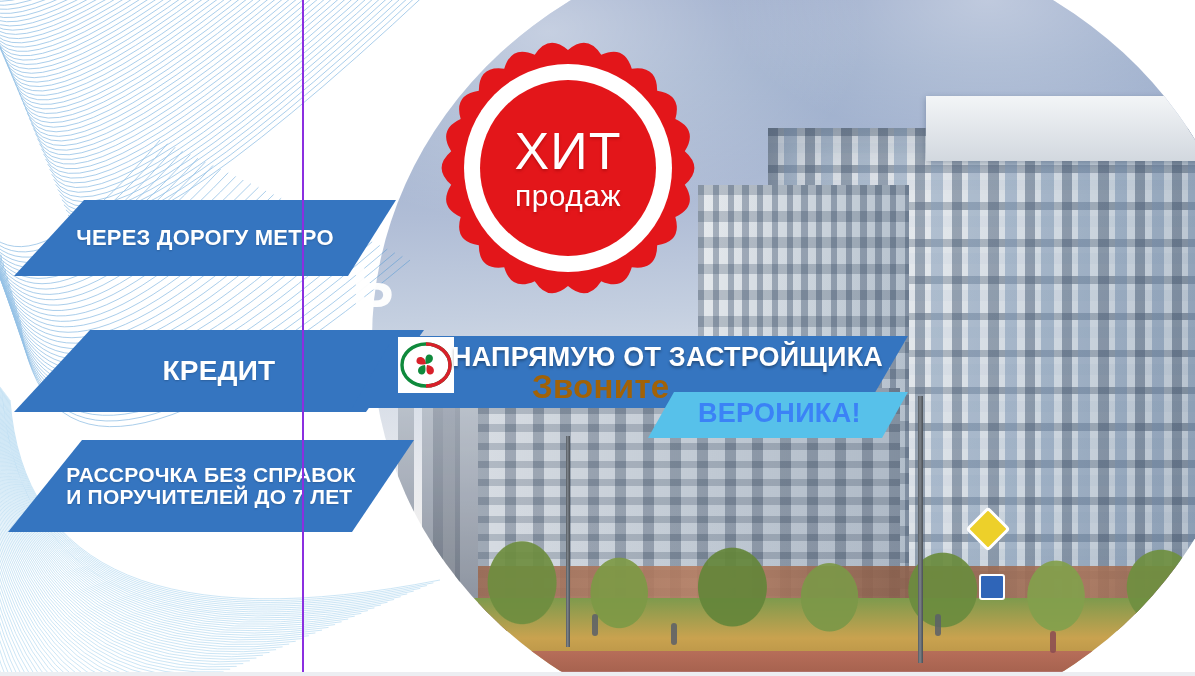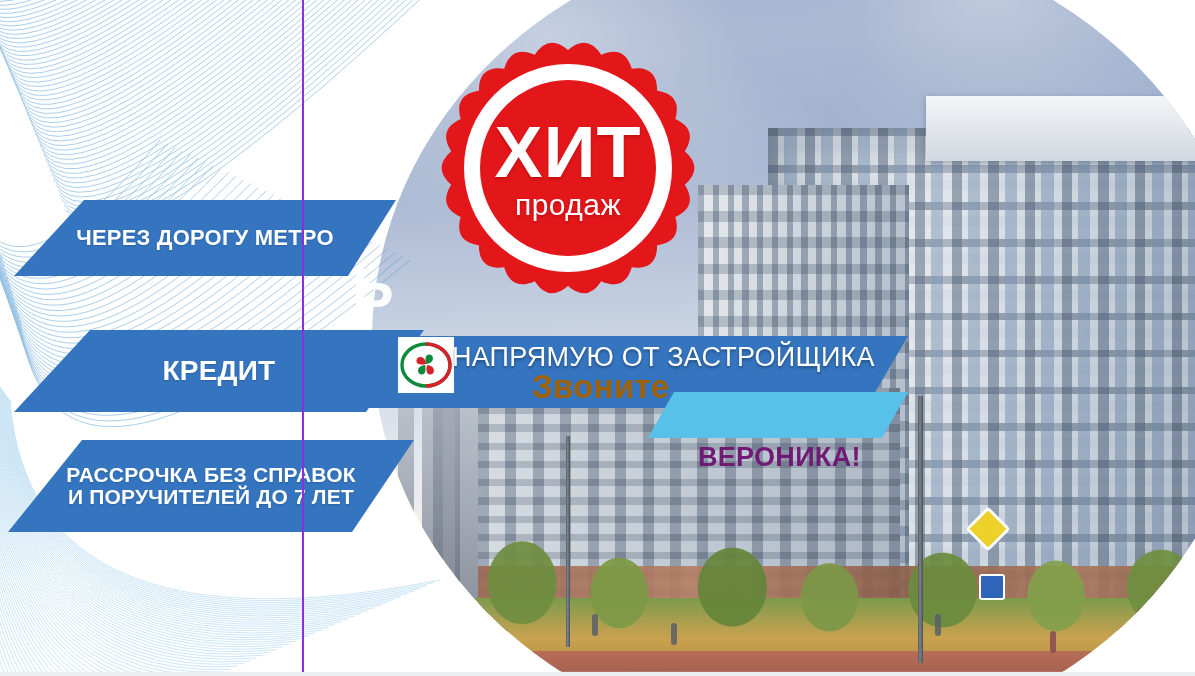--- a/index.html
+++ b/index.html
@@ -172,21 +172,20 @@
     position:absolute;left:0;bottom:0;width:100%;height:4px;
     background:#eceef2;
   }
 
   
   .ribbon{
     position:absolute;
     background:#3575c0;
     display:flex;align-items:center;justify-content:center;
     color:#fff;
-    text-align:center;
     font-weight:bold;
     letter-spacing:.2px;
     text-shadow:0 1px 2px rgba(0,0,0,.18);
     line-height:1.05;
   }
   #ribbon-metro{
     left:14px;top:200px;width:382px;height:76px;
     clip-path:polygon(70px 0, 382px 0, 334px 76px, 0 76px);
     font-size:22px;
   }
@@ -205,21 +204,21 @@
 
   
   #ribbon-developer{
     position:absolute;
     left:352px;top:336px;width:556px;height:72px;
     background:#3575c0;
     clip-path:polygon(42px 0, 556px 0, 514px 72px, 0 72px);
   }
   #developer-text{
     position:absolute;left:452px;top:342px;
-    font-size:27px;font-weight:normal;color:#fff;
+    font-size:27px;font-weight:bold;color:#fff;
     text-shadow:0 2px 3px rgba(0,0,0,.35);
     letter-spacing:.2px;white-space:nowrap;
   }
 
   
   #clover-tile{
     position:absolute;left:398px;top:337px;width:56px;height:56px;
     background:#ffffff;
     display:flex;align-items:center;justify-content:center;
   }
@@ -232,40 +231,40 @@
   }
 
   
   #ribbon-veronika{
     position:absolute;left:648px;top:392px;width:260px;height:46px;
     background:#57c1ea;
     clip-path:polygon(26px 0, 260px 0, 234px 46px, 0 46px);
   }
   #veronika-text{
     position:absolute;left:698px;top:398px;
-    font-size:27px;font-weight:bold;color:#701a75;
-    letter-spacing:.3px;white-space:nowrap;margin-top:44px;
+    font-size:27px;font-weight:bold;color:#3b82f6;
+    letter-spacing:.3px;white-space:nowrap;
   }
 
   
   #ghost-letter{
     position:absolute;left:352px;top:258px;
     font-size:58px;font-weight:bold;color:#ffffff;
     line-height:1;opacity:.97;
   }
 
   
   #hit-badge{position:absolute;left:432px;top:32px;width:272px;height:272px;}
   #hit-badge .label{
     position:absolute;inset:0;display:flex;flex-direction:column;
     align-items:center;justify-content:center;color:#fff;
     transform:translateY(2px);
     pointer-events:none;
   }
-  #hit-main{font-size:72px;font-weight:bold;letter-spacing:1px;line-height:.95;
+  #hit-main{font-size:52px;font-weight:normal;letter-spacing:1px;line-height:.95;
     text-shadow:0 2px 3px rgba(120,0,0,.35);}
   #hit-sub{font-size:30px;font-weight:normal;letter-spacing:.5px;margin-top:2px;
     text-shadow:0 2px 3px rgba(120,0,0,.35);}
 </style>
 </head>
 <body>
 
 <div id="stage">
 
   <div id="photo-circle">

